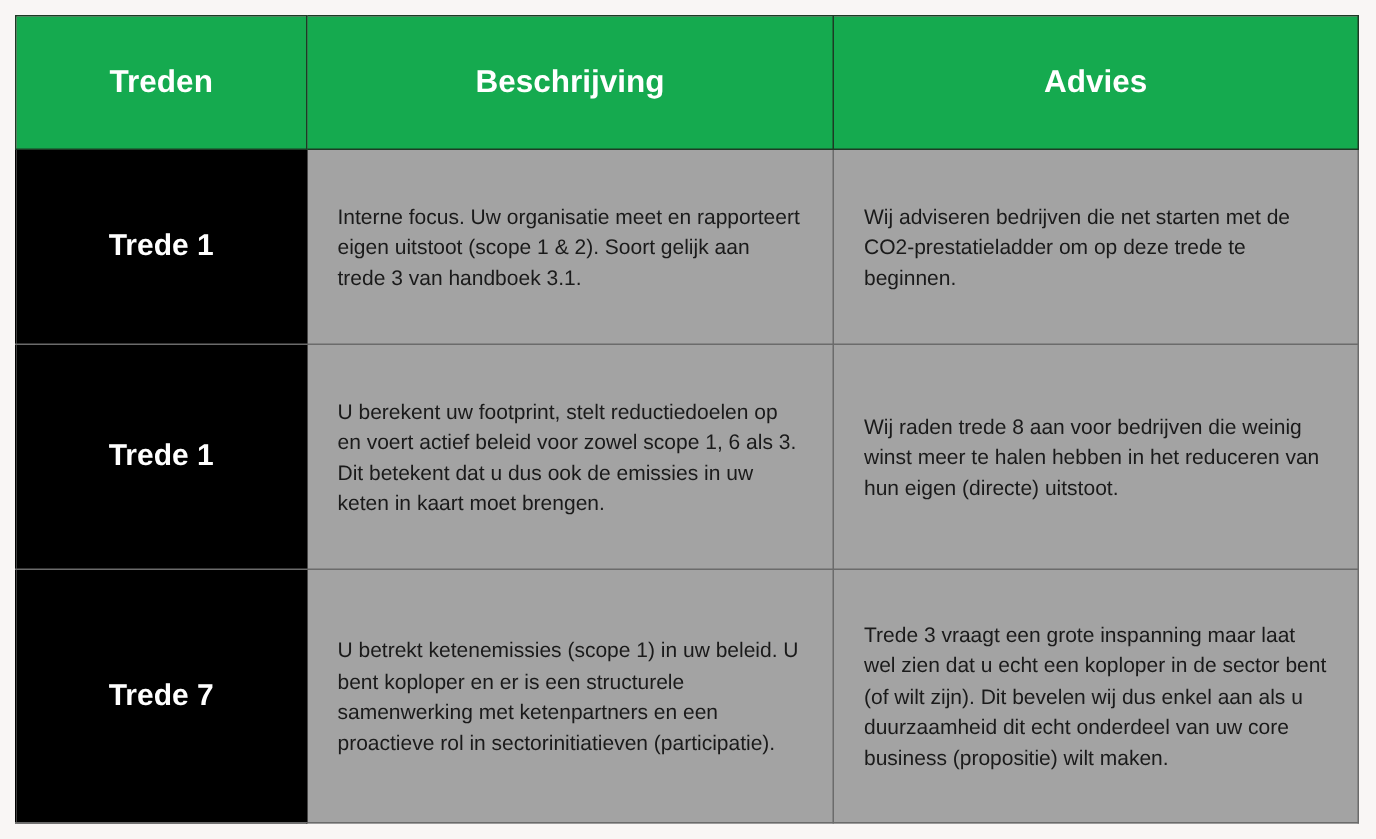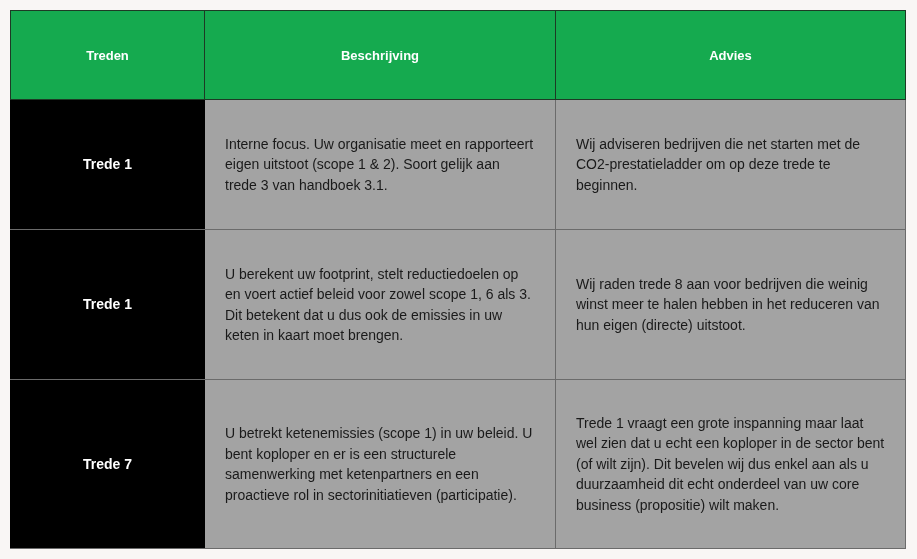--- a/index.html
+++ b/index.html
@@ -24,41 +24,41 @@
       width: 895px;
       table-layout: fixed;
     }
     col.c1 { width: 194px; }
     col.c2 { width: 351px; }
     col.c3 { width: 350px; }
     th {
       background: #15aa4f;
       color: #ffffff;
       font-weight: bold;
-      font-size: 13px;
+      font-size: 21px;
       height: 88px;
       border: 1px solid #1d3a25;
       text-align: center;
       vertical-align: middle;
       padding: 0;
     }
     td {
       border: 1.5px solid #6b6b6b;
       vertical-align: middle;
       padding: 0 20px;
       font-size: 14px;
       line-height: 20.5px;
       color: #1a1a1a;
       background: #a3a3a3;
     }
     td.trede {
       background: #000000;
       color: #ffffff;
       font-weight: bold;
-      font-size: 14px;
+      font-size: 20px;
       text-align: center;
       padding: 0;
       border-color: #000000;
       border-bottom-color: #6b6b6b;
     }
     tr.r1 td { height: 129px; }
     tr.r2 td { height: 149px; }
     tr.r3 td { height: 168px; }
   </style>
 </head>
@@ -85,17 +85,17 @@
         <td>Wij adviseren bedrijven die net starten met de CO2-prestatieladder om op deze trede te beginnen.</td>
       </tr>
       <tr class="r2">
         <td class="trede">Trede 1</td>
         <td>U berekent uw footprint, stelt reductiedoelen op en voert actief beleid voor zowel scope 1, 6 als 3. Dit betekent dat u dus ook de emissies in uw keten in kaart moet brengen.</td>
         <td>Wij raden trede 8 aan voor bedrijven die weinig winst meer te halen hebben in het reduceren van hun eigen (directe) uitstoot.</td>
       </tr>
       <tr class="r3">
         <td class="trede">Trede 7</td>
         <td>U betrekt ketenemissies (scope 1) in uw beleid. U bent koploper en er is een structurele samenwerking met ketenpartners en een proactieve rol in sectorinitiatieven (participatie).</td>
-        <td>Trede 1 vraagt een grote inspanning maar laat wel zien dat u echt een koploper in de sector bent (of wilt zijn). Dit bevelen wij dus enkel aan als u duurzaamheid dit echt onderdeel van uw core business (propositie) wilt maken.</td>
+        <td>Trede 3 vraagt een grote inspanning maar laat wel zien dat u echt een koploper in de sector bent (of wilt zijn). Dit bevelen wij dus enkel aan als u duurzaamheid dit echt onderdeel van uw core business (propositie) wilt maken.</td>
       </tr>
     </tbody>
   </table>
 </div>
 
 </body></html>

